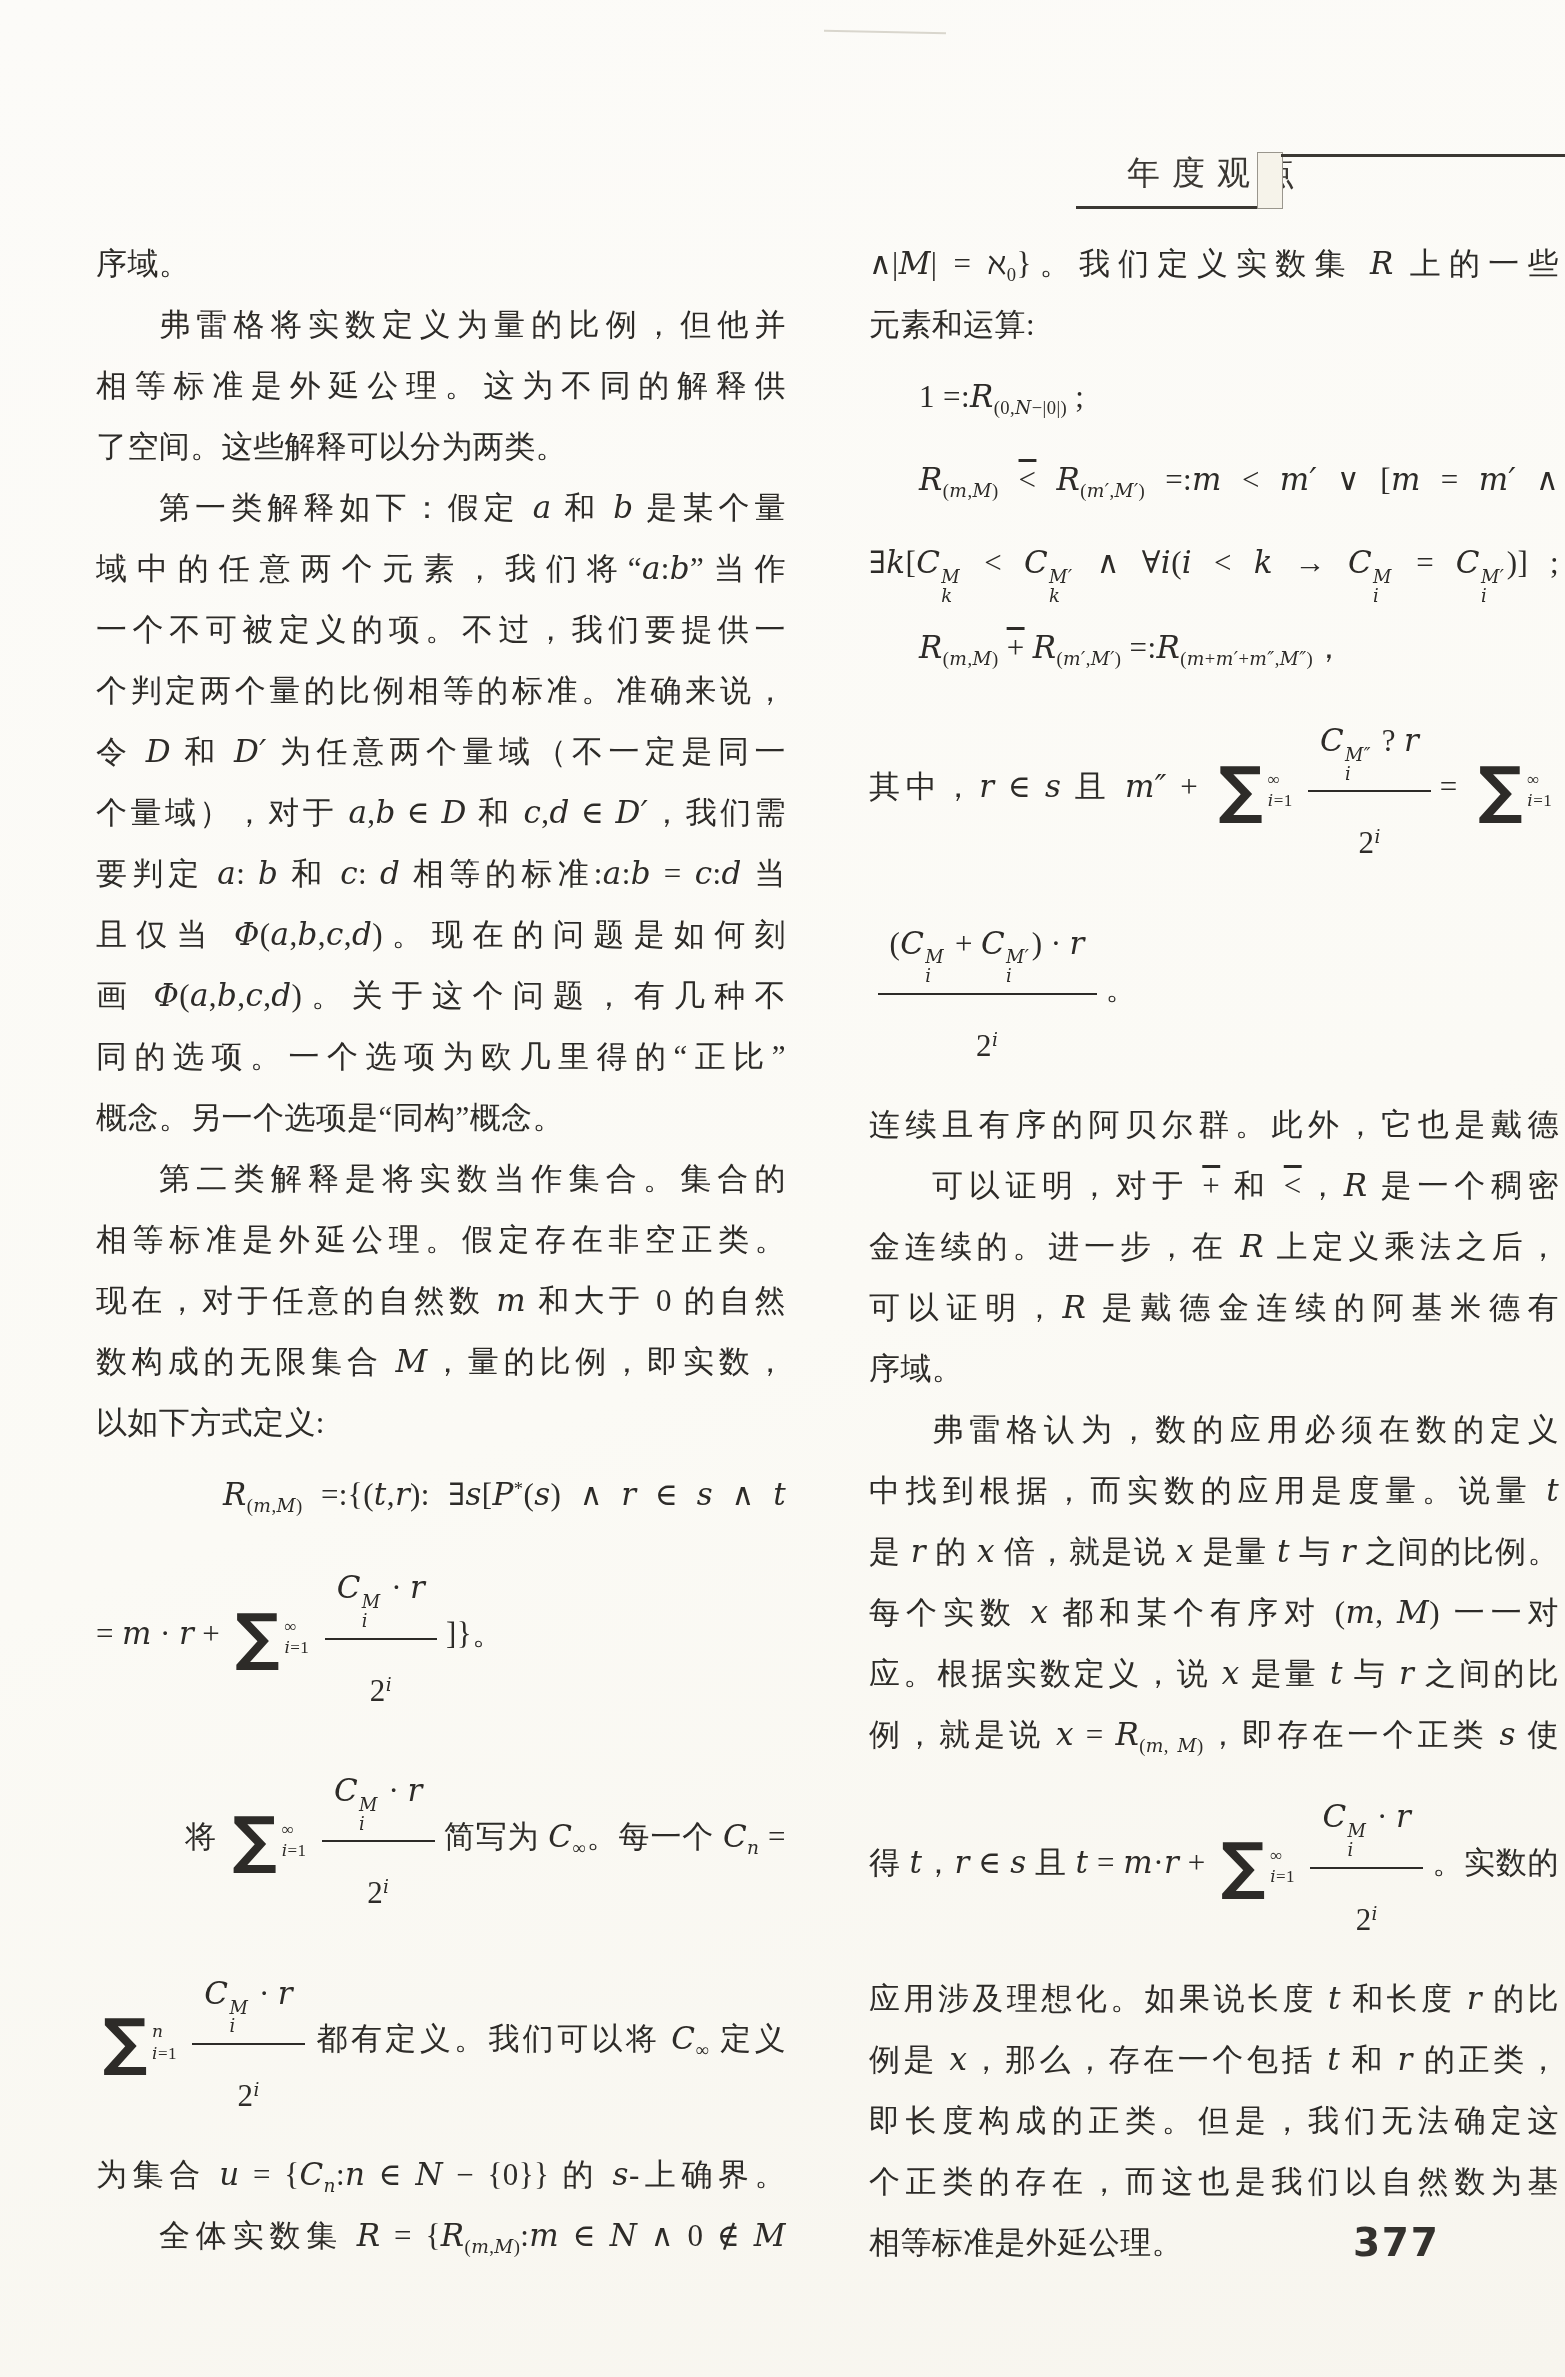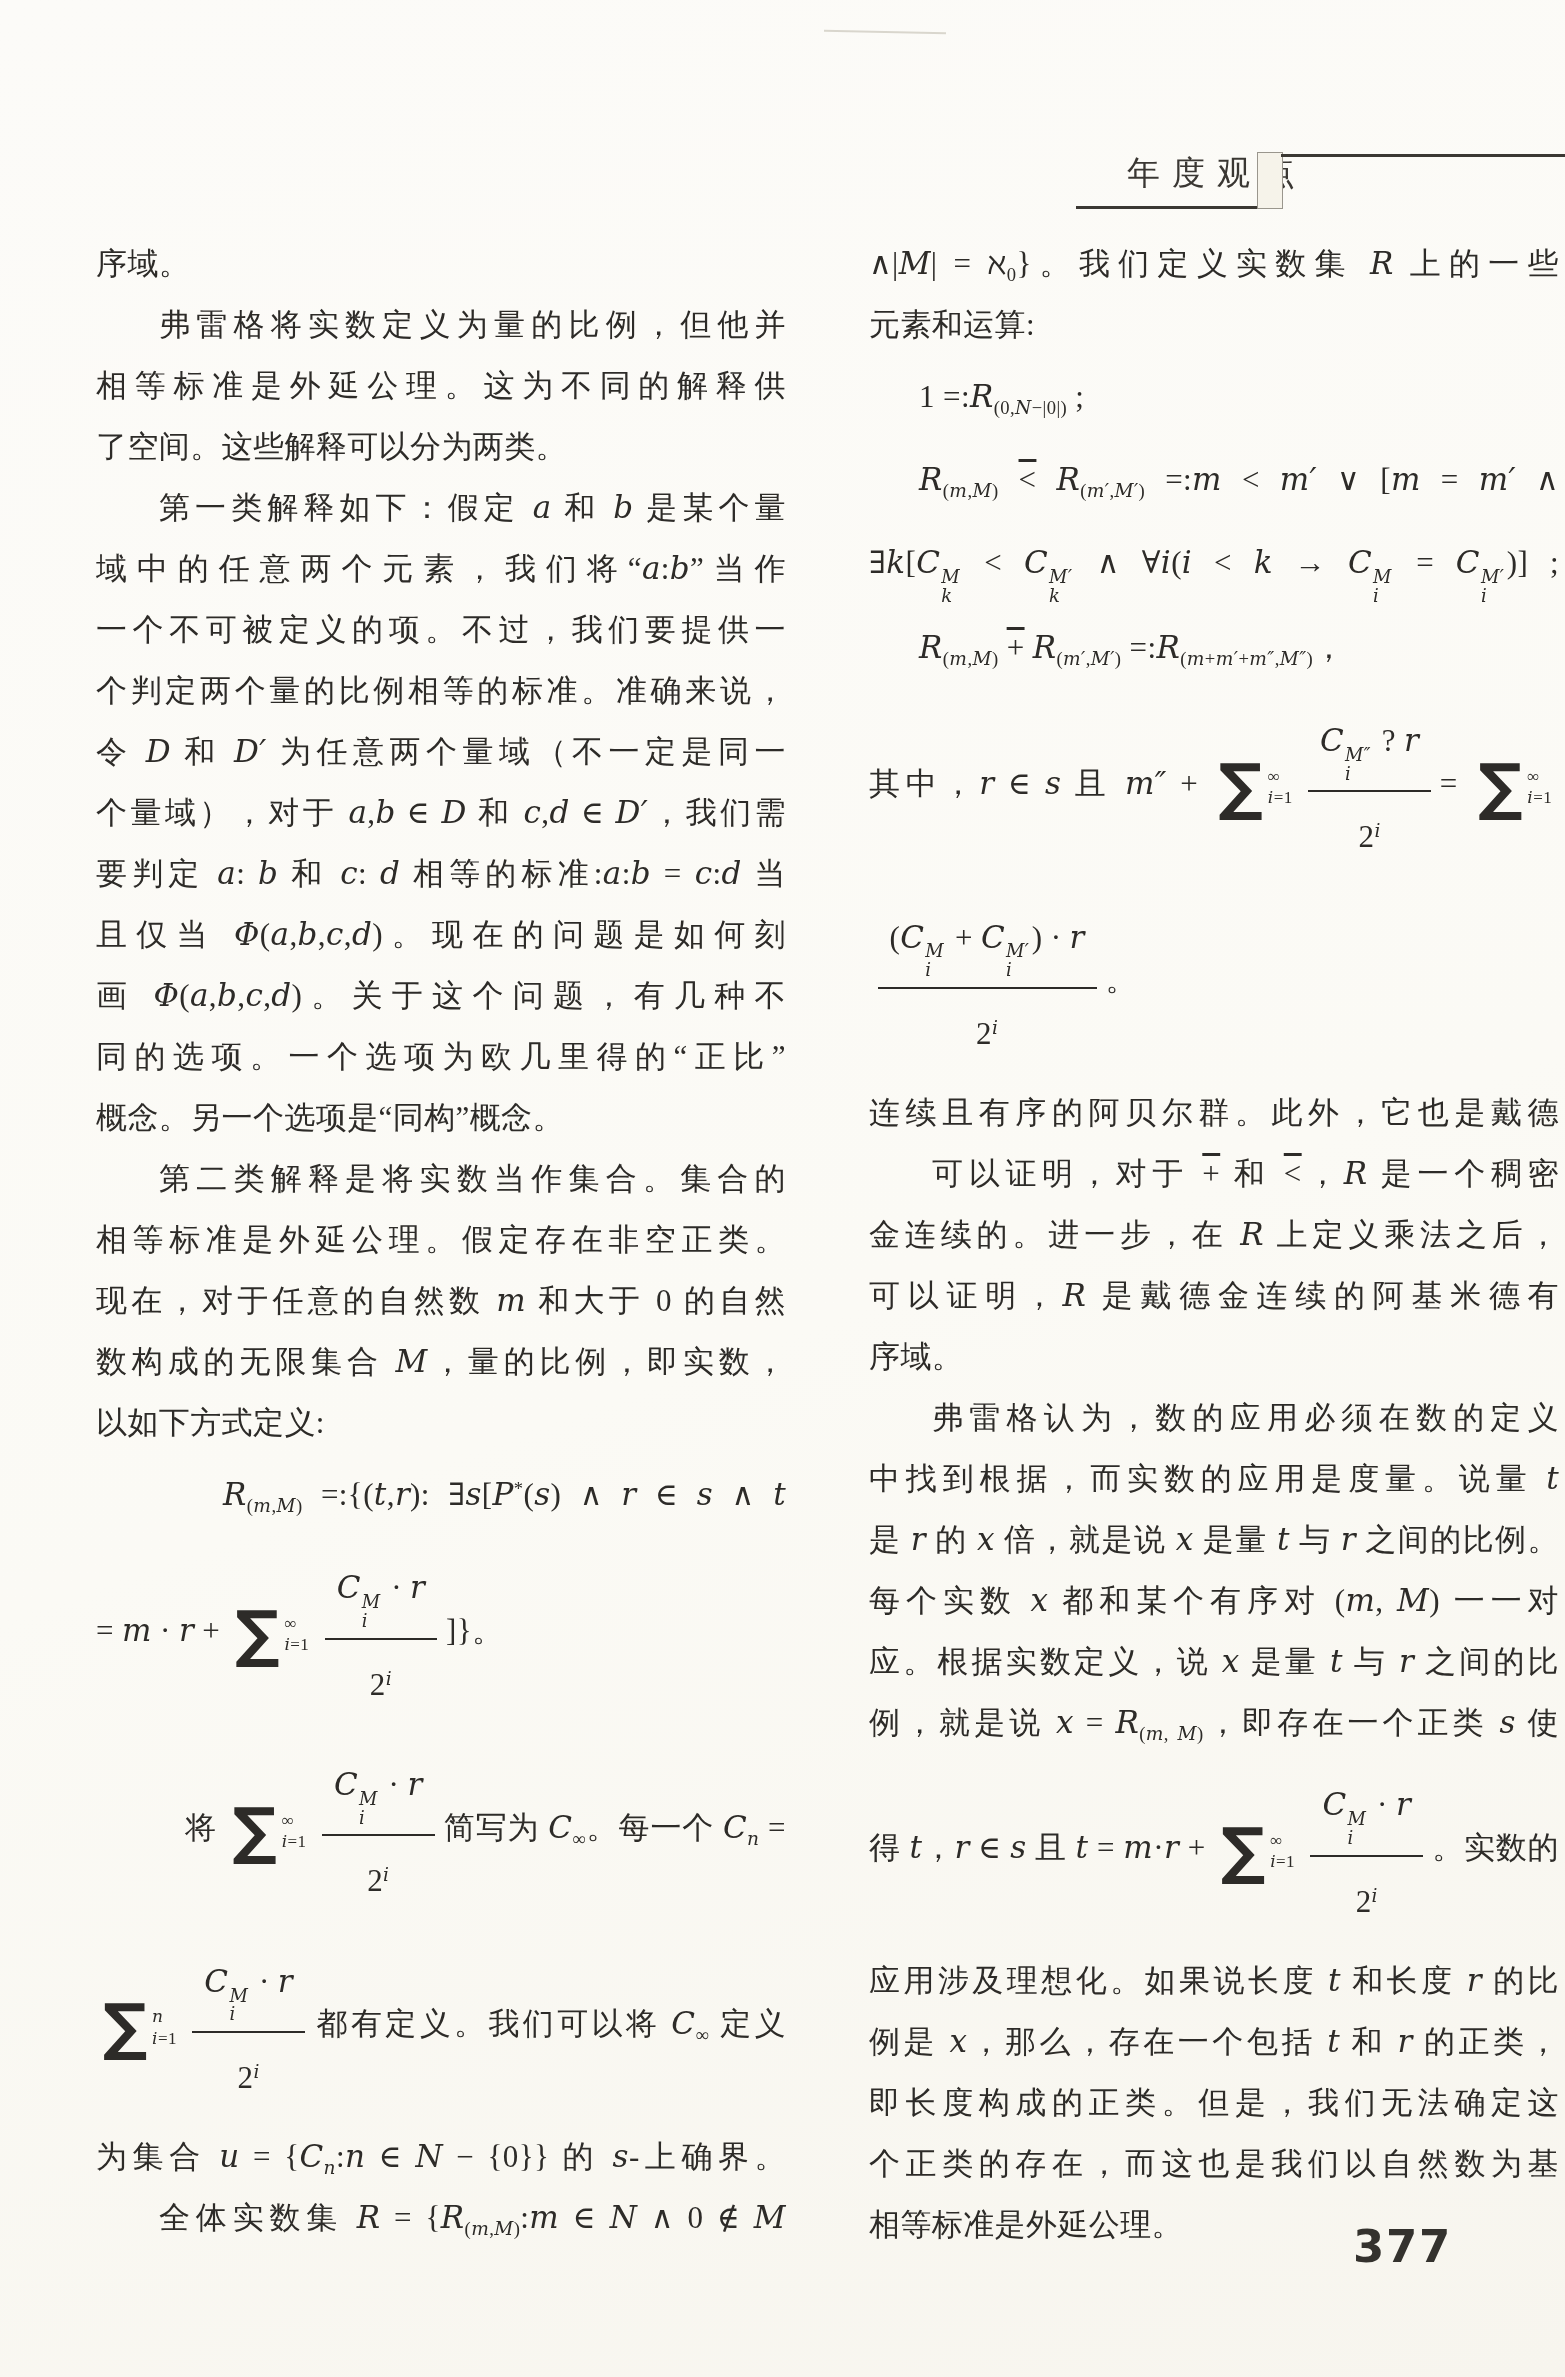--- a/index.html
+++ b/index.html
@@ -42,27 +42,27 @@
   i{font-style:italic;font-family:"DejaVu Serif",serif;}
   sub,sup{font-size:0.6em;line-height:1;}
   sub{vertical-align:-0.35em;}
   sup{vertical-align:0.55em;}
   .ov{text-decoration:overline;}
   .st{display:inline-flex;flex-direction:column;align-items:flex-start;
     font-size:0.58em;line-height:1.05;vertical-align:-0.55em;margin:0 2.6px 0 0.9px;}
   .fr{display:inline-flex;flex-direction:column;align-items:center;
     vertical-align:middle;margin:6.9px 8.6px;}
   .fr .n{padding:3.4px 12px 6.9px;border-bottom:2.6px solid var(--ink);white-space:nowrap;}
-  .fr .d{padding-top:4px;}
+  .fr .d{padding-top:10px;}
   .sg{display:inline-flex;align-items:center;vertical-align:middle;margin:0 6.9px;white-space:nowrap;}
   .sg .g{font-size:2em;line-height:0.85;font-weight:600;font-family:"DejaVu Sans",sans-serif;}
   .sg .lm{display:inline-flex;flex-direction:column;align-items:flex-start;
     font-size:0.55em;line-height:1.25;margin-left:4.3px;}
 
-  .page-number{position:absolute;left:1353px;top:2220px;font-size:45px;font-weight:700;
+  .page-number{position:absolute;left:1353px;top:2220px;font-size:39px;font-weight:700;
     font-family:"DejaVu Sans","Liberation Sans",sans-serif;color:var(--pagenum);letter-spacing:1.7px;}
 </style>
 </head>
 <body>
 
 <div class="page">
   <div class="artifact-line"></div>
 
   <div class="hdr-title">年度观点</div>
   <div class="hdr-underline"></div>

